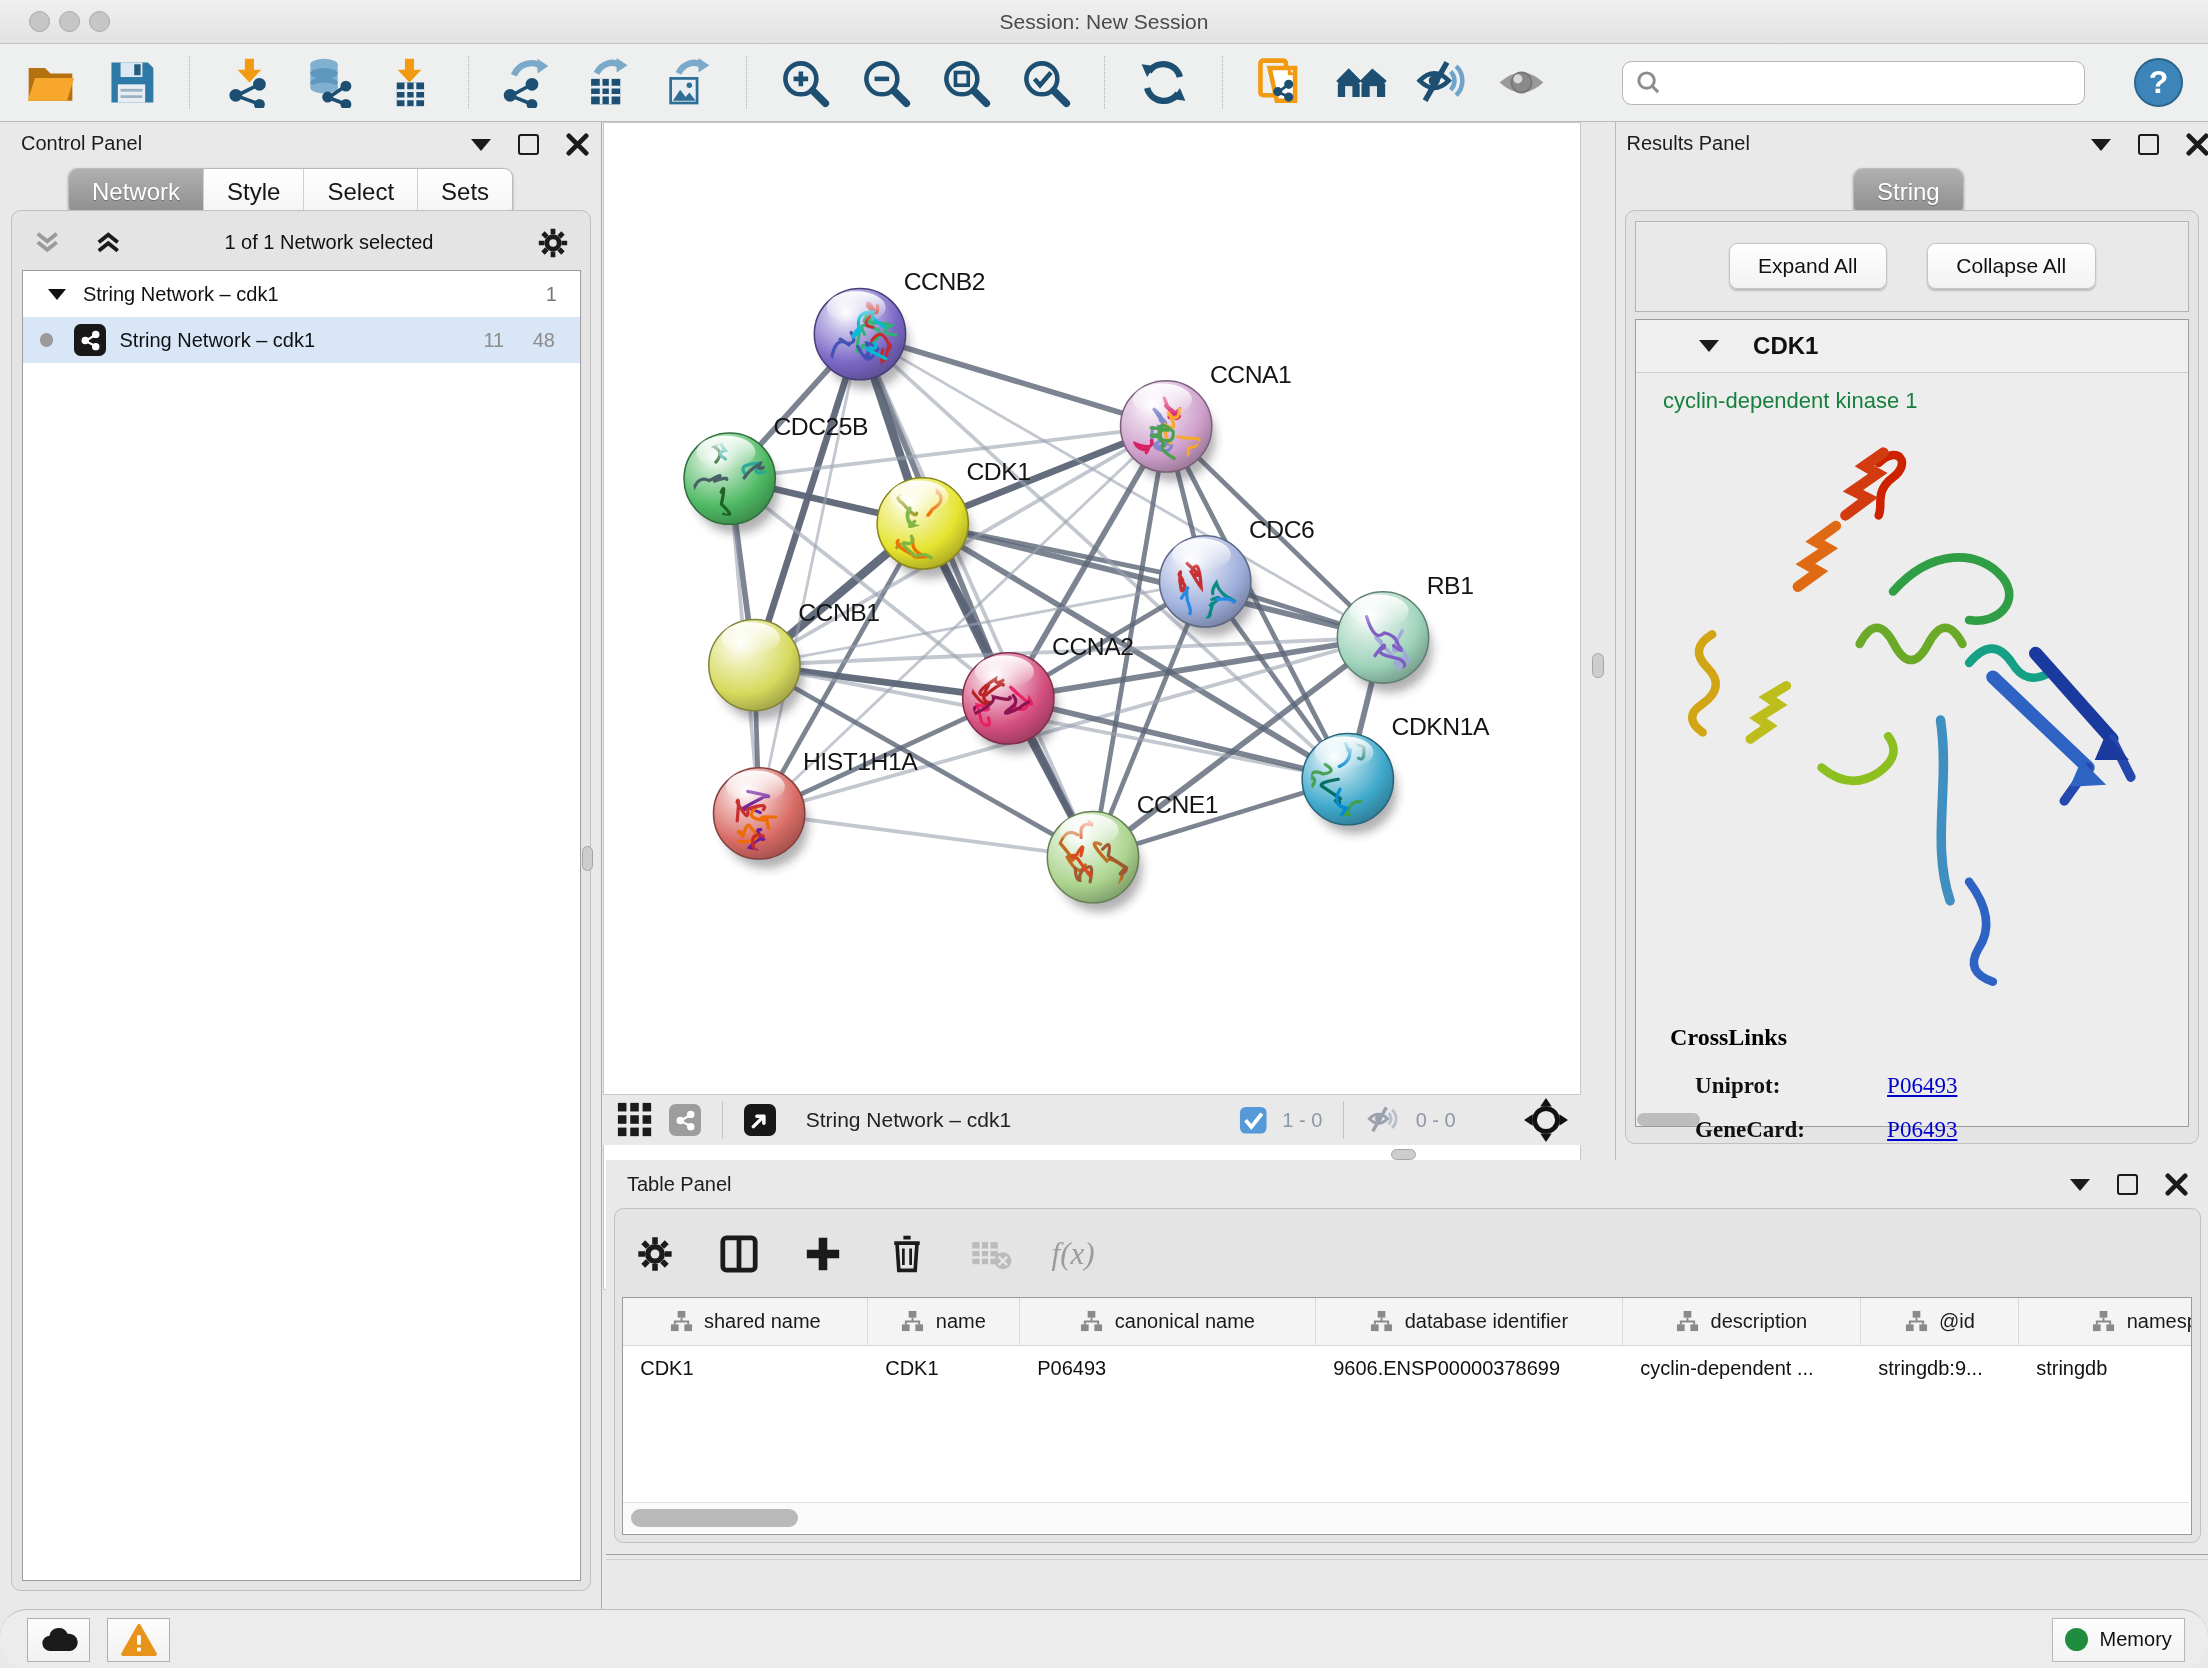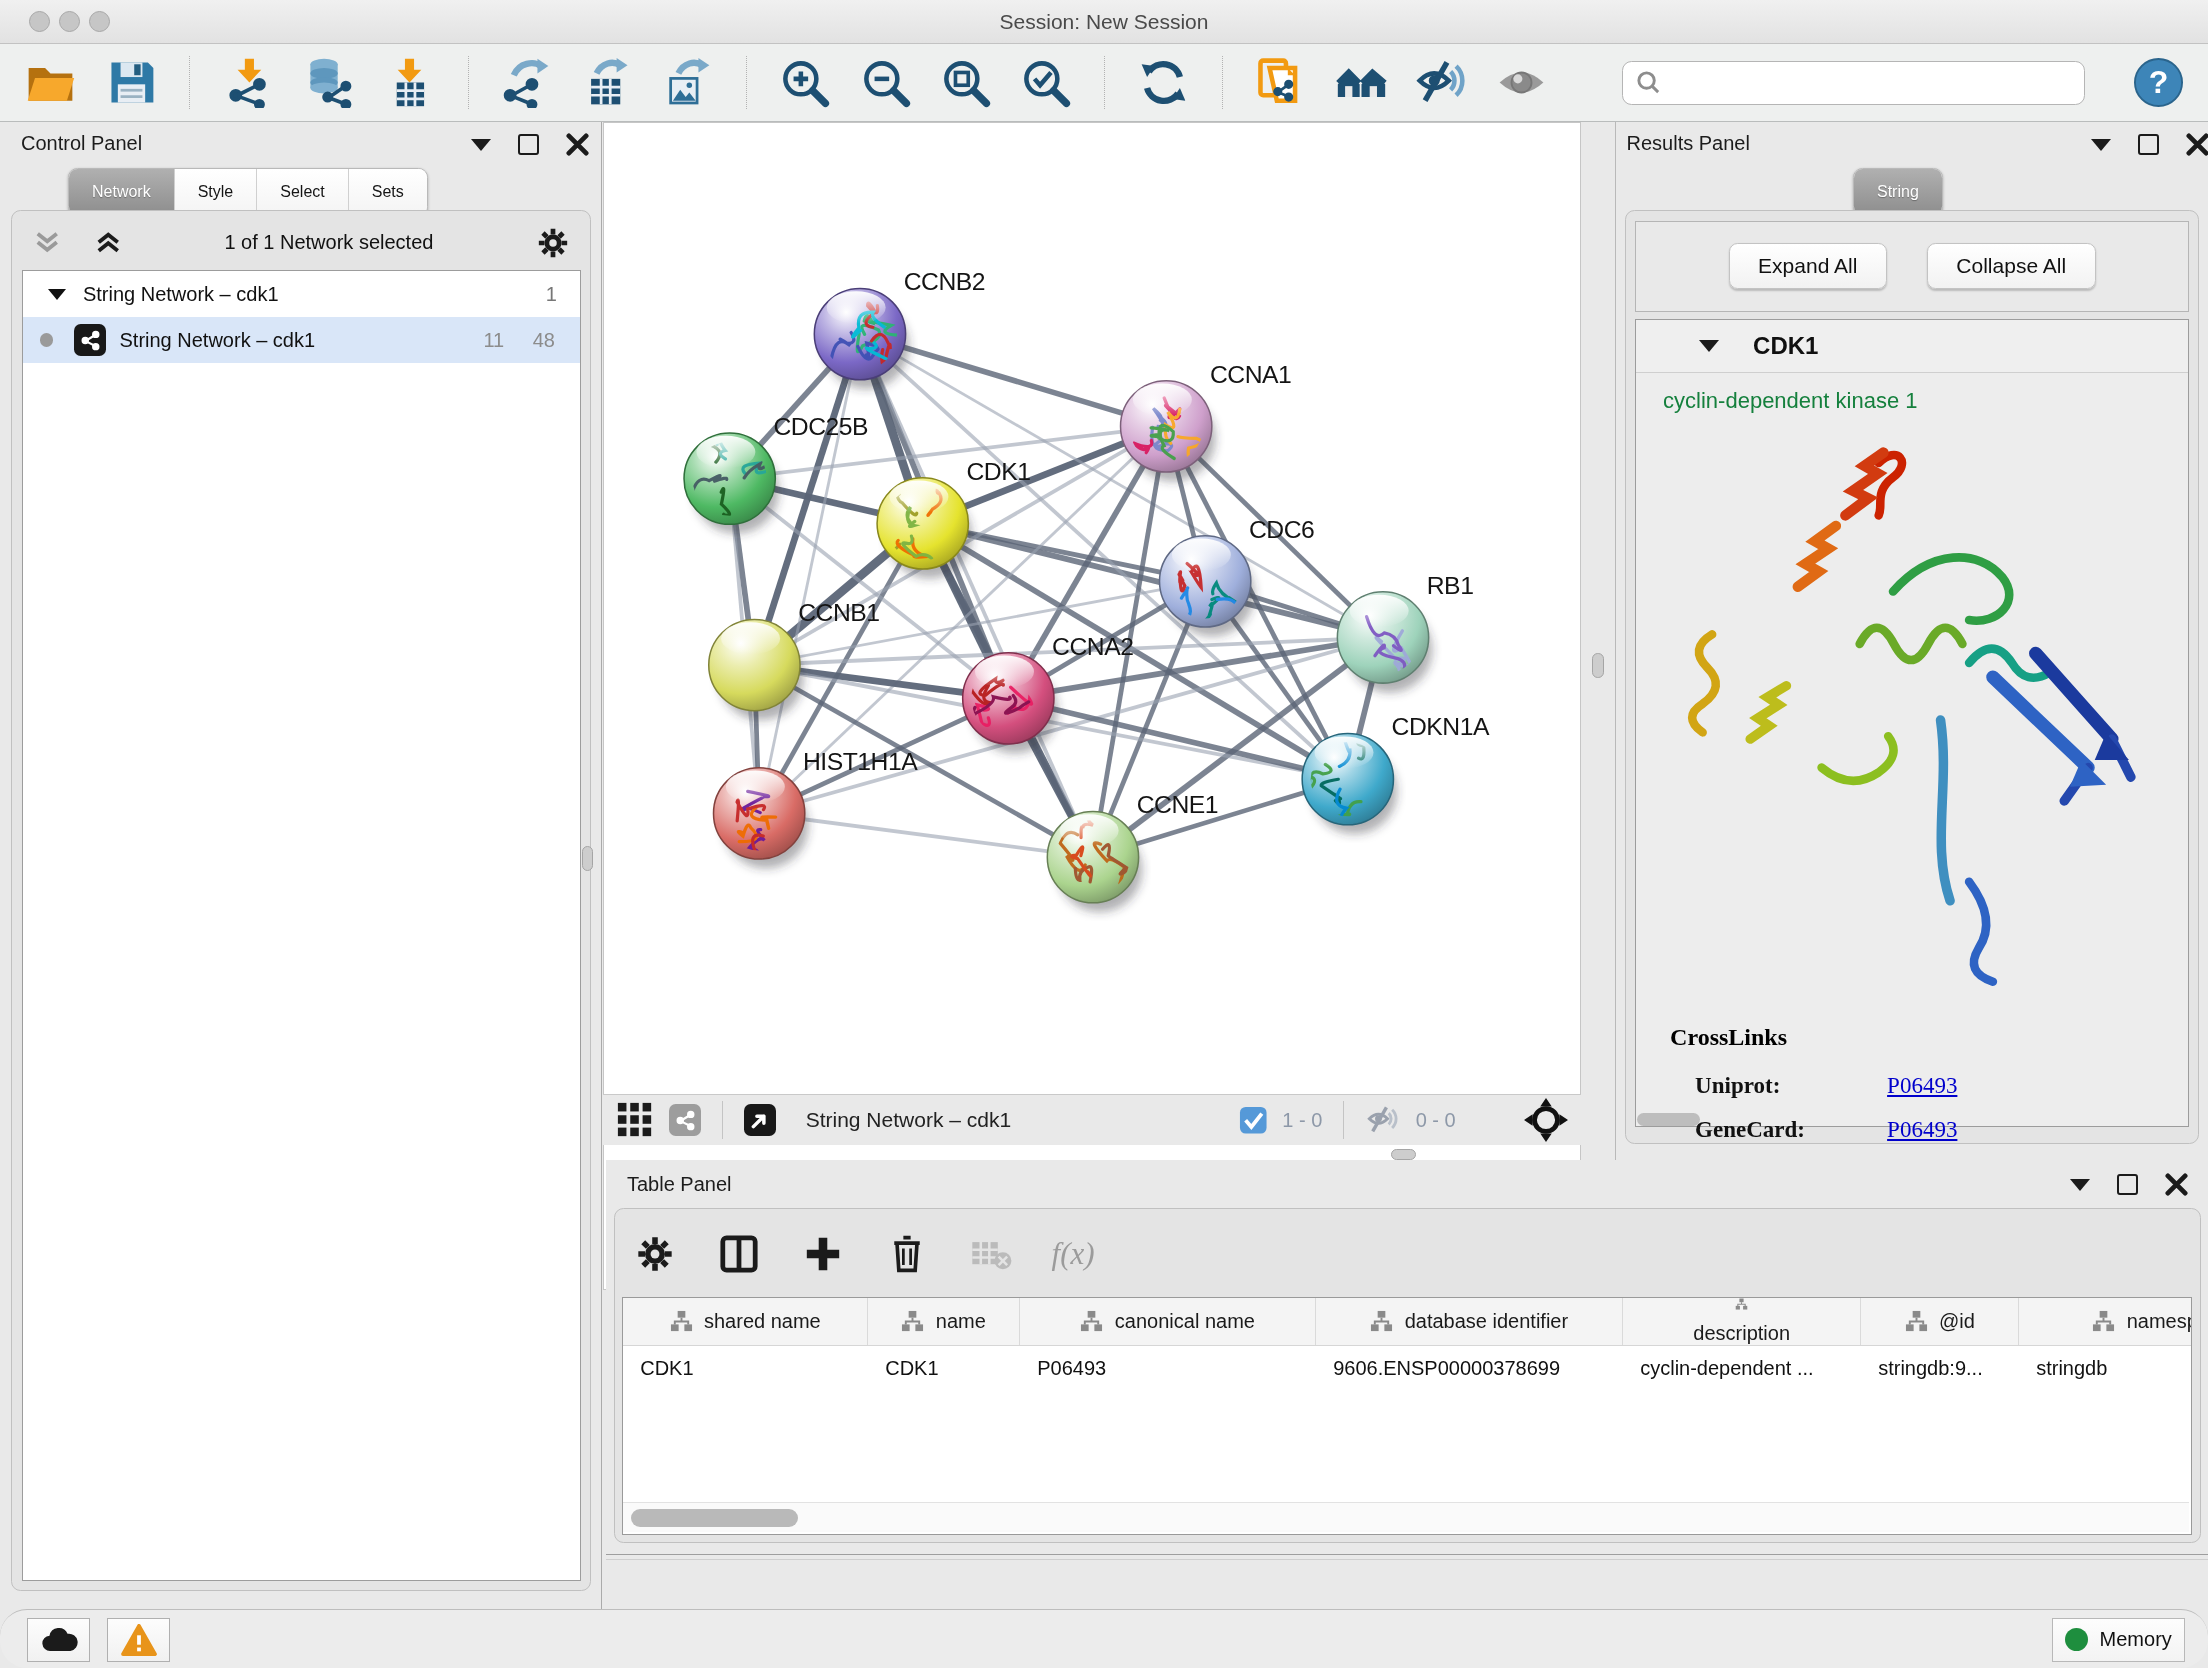--- a/index.html
+++ b/index.html
@@ -19,21 +19,21 @@
   #search-wrap { margin-left:46px; width:472px; height:44px; background:#fff; border:1.9px solid #b5b5b5; border-radius:9.5px; display:flex; align-items:center; padding:0 11.4px; }
   #search-input { border:none; outline:none; flex:1; font-size:20px; height:38px; background:transparent; font-family:inherit; }
   #help-btn { width:49px; height:49px; margin-left:21px; }
 
   
   .panel-title { font-size:20px; color:#1c1c1c; }
   .pctrl { display:flex; align-items:center; gap:27px; }
   .tri-down { width:0; height:0; border-left:10.5px solid transparent; border-right:10.5px solid transparent; border-top:12.4px solid #1b1b1b; }
   .float-box { width:21px; height:21px; border:2.9px solid #1b1b1b; border-radius:2.9px; }
   .seg-group { display:inline-flex; border-radius:9.5px; overflow:hidden; border:1px solid #b9b9b9; box-shadow:0 1.9px 2.9px rgba(0,0,0,.28); background:#fff; }
-  .seg { padding:0 23px; height:46px; line-height:46px; font-size:16px; color:#151515; background:linear-gradient(#ffffff,#f4f4f4); border-left:1px solid #d0d0d0; }
+  .seg { padding:0 23px; height:46px; line-height:46px; font-size:24px; color:#151515; background:linear-gradient(#ffffff,#f4f4f4); border-left:1px solid #d0d0d0; }
   .seg:first-child { border-left:none; }
   .seg.active { background:linear-gradient(#b0b0b0,#8d8d8d); color:#fff; text-shadow:0 1px 1px rgba(0,0,0,.3); }
   .inner-box { background:#e4e4e4; border:1px solid #c0c0c0; border-radius:9.5px; }
 
   
   #control-panel { left:0; top:122px; width:602px; height:1488px; background:#e9e9e9; border-right:1px solid #aaa; }
   #cp-body { left:11.4px; top:88px; width:580px; height:1381px; }
   #cp-strip { left:9.5px; top:7.6px; width:559px; height:48px; display:flex; align-items:center; gap:32px; padding:0 11.4px; position:absolute; }
   #cp-status { flex:1; text-align:center; font-size:20px; color:#111; }
   #cp-tree { left:9.5px; top:59px; width:559px; height:1311px; background:#fff; border:1px solid #9c9c9c; }
@@ -876,21 +876,21 @@
             <svg width="23" height="23" viewBox="0 0 24 24">
               <g fill="#8a8a8a">
                 <rect x="8" y="1" width="8" height="7"></rect>
                 <rect x="1" y="15" width="8" height="7"></rect>
                 <rect x="15" y="15" width="8" height="7"></rect>
                 <path d="M12 8v4M5 15v-3h14v3" stroke="#8a8a8a" fill="none" stroke-width="2"></path>
               </g>
             </svg>
             <span>database identifier</span>
           </div>
-          <div class="th" style="width: 238px; flex-direction: column;">
+          <div class="th" style="width: 238px;">
             <svg width="23" height="23" viewBox="0 0 24 24">
               <g fill="#8a8a8a">
                 <rect x="8" y="1" width="8" height="7"></rect>
                 <rect x="1" y="15" width="8" height="7"></rect>
                 <rect x="15" y="15" width="8" height="7"></rect>
                 <path d="M12 8v4M5 15v-3h14v3" stroke="#8a8a8a" fill="none" stroke-width="2"></path>
               </g>
             </svg>
             <span>description</span>
           </div>

